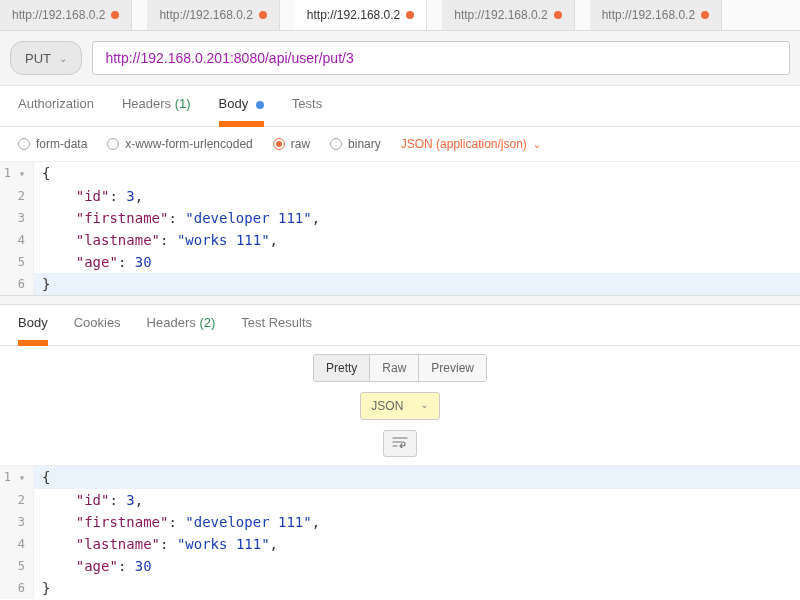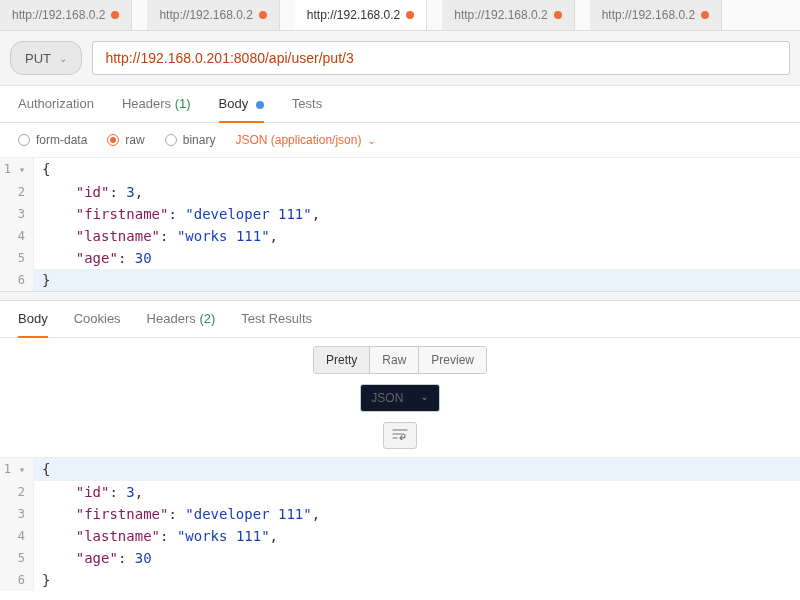--- a/index.html
+++ b/index.html
@@ -4,24 +4,24 @@
 <style>
 * { box-sizing: border-box; margin: 0; padding: 0; }
 body { font-family: -apple-system, "Helvetica Neue", Arial, sans-serif; font-size: 13px; color: #555; background: #fff; width: 800px; }
 .tabs { display: flex; border-bottom: 1px solid #ddd; background: #fafafa; gap: 15px; }
 .tab { padding: 8px 12px; border-right: 1px solid #ddd; font-size: 12px; color: #777; background: #ececec; display: flex; align-items: center; gap: 6px; cursor: pointer; white-space: nowrap; }
 .tab.active { background: #fff; color: #333; }
 .dot { width: 8px; height: 8px; border-radius: 50%; background: #f26b3a; display: inline-block; }
 .req-row { display: flex; align-items: stretch; gap: 10px; padding: 10px; background: #f5f5f5; border-bottom: 1px solid #e5e5e5; }
 .method-btn { background: #e8e8e8; border: 1px solid #ccc; border-radius: 13px; padding: 8px 14px; font-size: 13px; color: #555; display: flex; align-items: center; gap: 8px; cursor: pointer; }
 .chev { font-size: 10px; color: #888; }
-.url-input { flex: 1; border: 1px solid #ccc; border-radius: 3px; padding: 8px 12px; font-size: 14px; color: #c2410c; background: #fff; }
+.url-input { flex: 1; border: 1px solid #ccc; border-radius: 3px; padding: 8px 12px; font-size: 14px; color: #a21caf; background: #fff; }
 .subtabs { display: flex; gap: 28px; padding: 10px 18px 0 18px; border-bottom: 1px solid #e5e5e5; }
 .subtab { padding-bottom: 10px; color: #777; cursor: pointer; font-size: 13px; }
-.subtab.active { color: #333; border-bottom: 2px solid #f97316; margin-bottom: -1px; }
+.subtab.active { color: #333; border-bottom: 6px solid #f97316; margin-bottom: -1px; }
 .count { color: #2e8b57; }
 .bluedot { width: 8px; height: 8px; background: #4a90e2; border-radius: 50%; display: inline-block; margin-left: 4px; vertical-align: middle; }
 .body-opts { display: flex; align-items: center; gap: 20px; padding: 10px 18px; border-bottom: 1px solid #eee; font-size: 12px; color: #666; }
 .radio { display: flex; align-items: center; gap: 6px; cursor: pointer; }
 .r-outer { width: 12px; height: 12px; border: 1px solid #aaa; border-radius: 50%; display: inline-flex; align-items: center; justify-content: center; }
 .r-outer.on { border-color: #f26b3a; }
 .r-inner { width: 6px; height: 6px; border-radius: 50%; background: #f26b3a; }
 .ctype { color: #f26b3a; display: flex; align-items: center; gap: 6px; cursor: pointer; }
 .editor { font-family: Menlo, Consolas, monospace; font-size: 14px; background: #fff; }
 .ln { display: flex; }
@@ -33,21 +33,21 @@
 .num { color: #1a3fb5; }
 .brace { color: #333; }
 .fold { color: #999; font-size: 10px; padding-left: 2px; }
 .splitter { height: 10px; border-top: 1px solid #ddd; border-bottom: 1px solid #ddd; background: #f5f5f5; }
 .resp-tabs { display: flex; gap: 26px; padding: 10px 18px 0 18px; border-bottom: 1px solid #e5e5e5; }
 .resp-ctrl { display: flex; align-items: center; gap: 10px; padding: 8px 12px; border-bottom: 1px solid #eee; flex-direction: column; }
 .seg { display: flex; border: 1px solid #ccc; border-radius: 3px; overflow: hidden; }
 .seg-btn { padding: 6px 12px; font-size: 12px; color: #666; background: #f7f7f7; border-right: 1px solid #ccc; cursor: pointer; }
 .seg-btn:last-child { border-right: none; }
 .seg-btn.active { background: #eee; color: #333; }
-.fmt-btn { border: 1px solid #ccc; border-radius: 3px; padding: 6px 10px; font-size: 12px; color: #666; display: flex; align-items: flex-start; gap: 17px; cursor: pointer; background: #0f172a; }
+.fmt-btn { border: 1px solid #ccc; border-radius: 3px; padding: 6px 10px; font-size: 12px; color: #666; display: flex; align-items: flex-start; gap: 17px; cursor: pointer; background: #fef9c3; }
 .wrap-btn { border: 1px solid #ccc; border-radius: 3px; padding: 5px 8px; background: #f3f3f3; cursor: pointer; }
 </style>
 </head>
 <body>
 
 <div class="tabs" id="tabs-bar">
     <div class="tab">
       <span>http://192.168.0.2</span>
       <span class="dot"></span>
     </div>
@@ -87,20 +87,24 @@
     <span>Body</span>
     <span class="bluedot"></span>
   </div>
   <div class="subtab">Tests</div>
 </div>
 
 <div class="body-opts">
   <label class="radio">
       <span class="r-outer"></span>
       <span>form-data</span>
+    </label>
+  <label class="radio">
+      <span class="r-outer"></span>
+      <span>x-www-form-urlencoded</span>
     </label>
   <label class="radio">
       <span class="r-outer on">
         <span class="r-inner"></span>
       </span>
       <span>raw</span>
     </label>
   <label class="radio">
       <span class="r-outer"></span>
       <span>binary</span>

